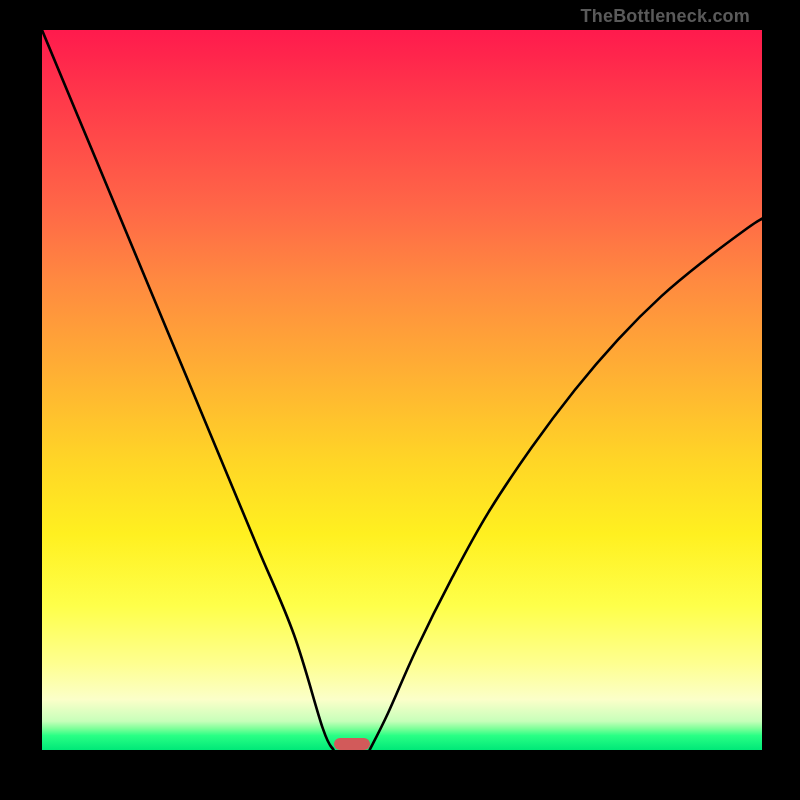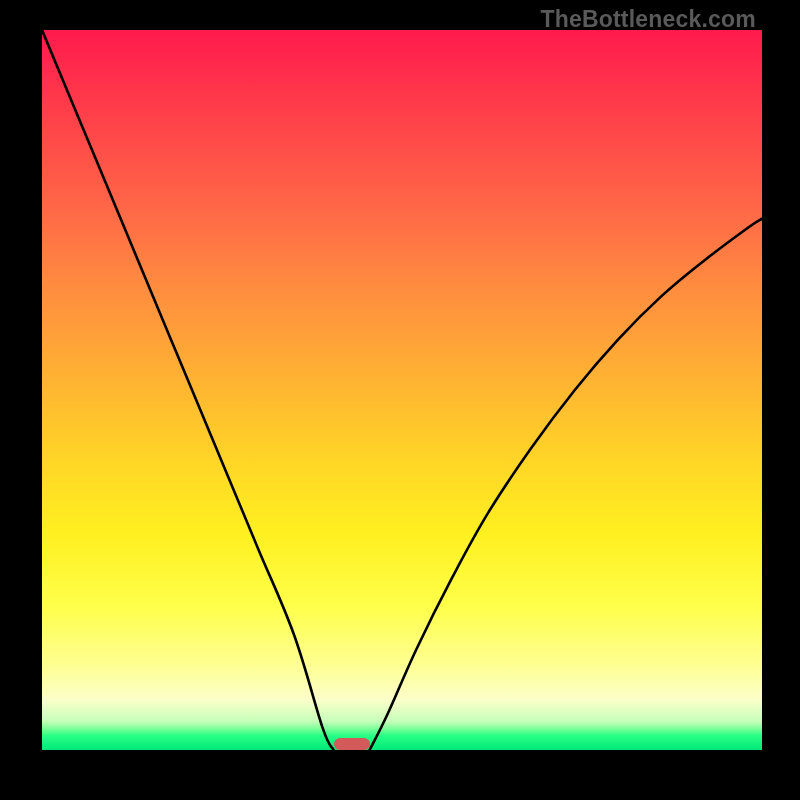--- a/index.html
+++ b/index.html
@@ -26,23 +26,23 @@
       #c7ffba 96%,
       #7fff9a 97%,
       #29ff85 98%,
       #00e878 100%
     );
   }
 
   .watermark {
     position: absolute;
     top: 6px;
-    right: 44px;
+    right: 50px;
     font-family: Arial, Helvetica, sans-serif;
-    font-size: 23px;
+    font-size: 18px;
     font-weight: bold;
     color: #5a5a5a;
     letter-spacing: 0.2px;
   }
 
   .curve {
     position: absolute;
     left: 42px;
     top: 30px;
     width: 720px;

